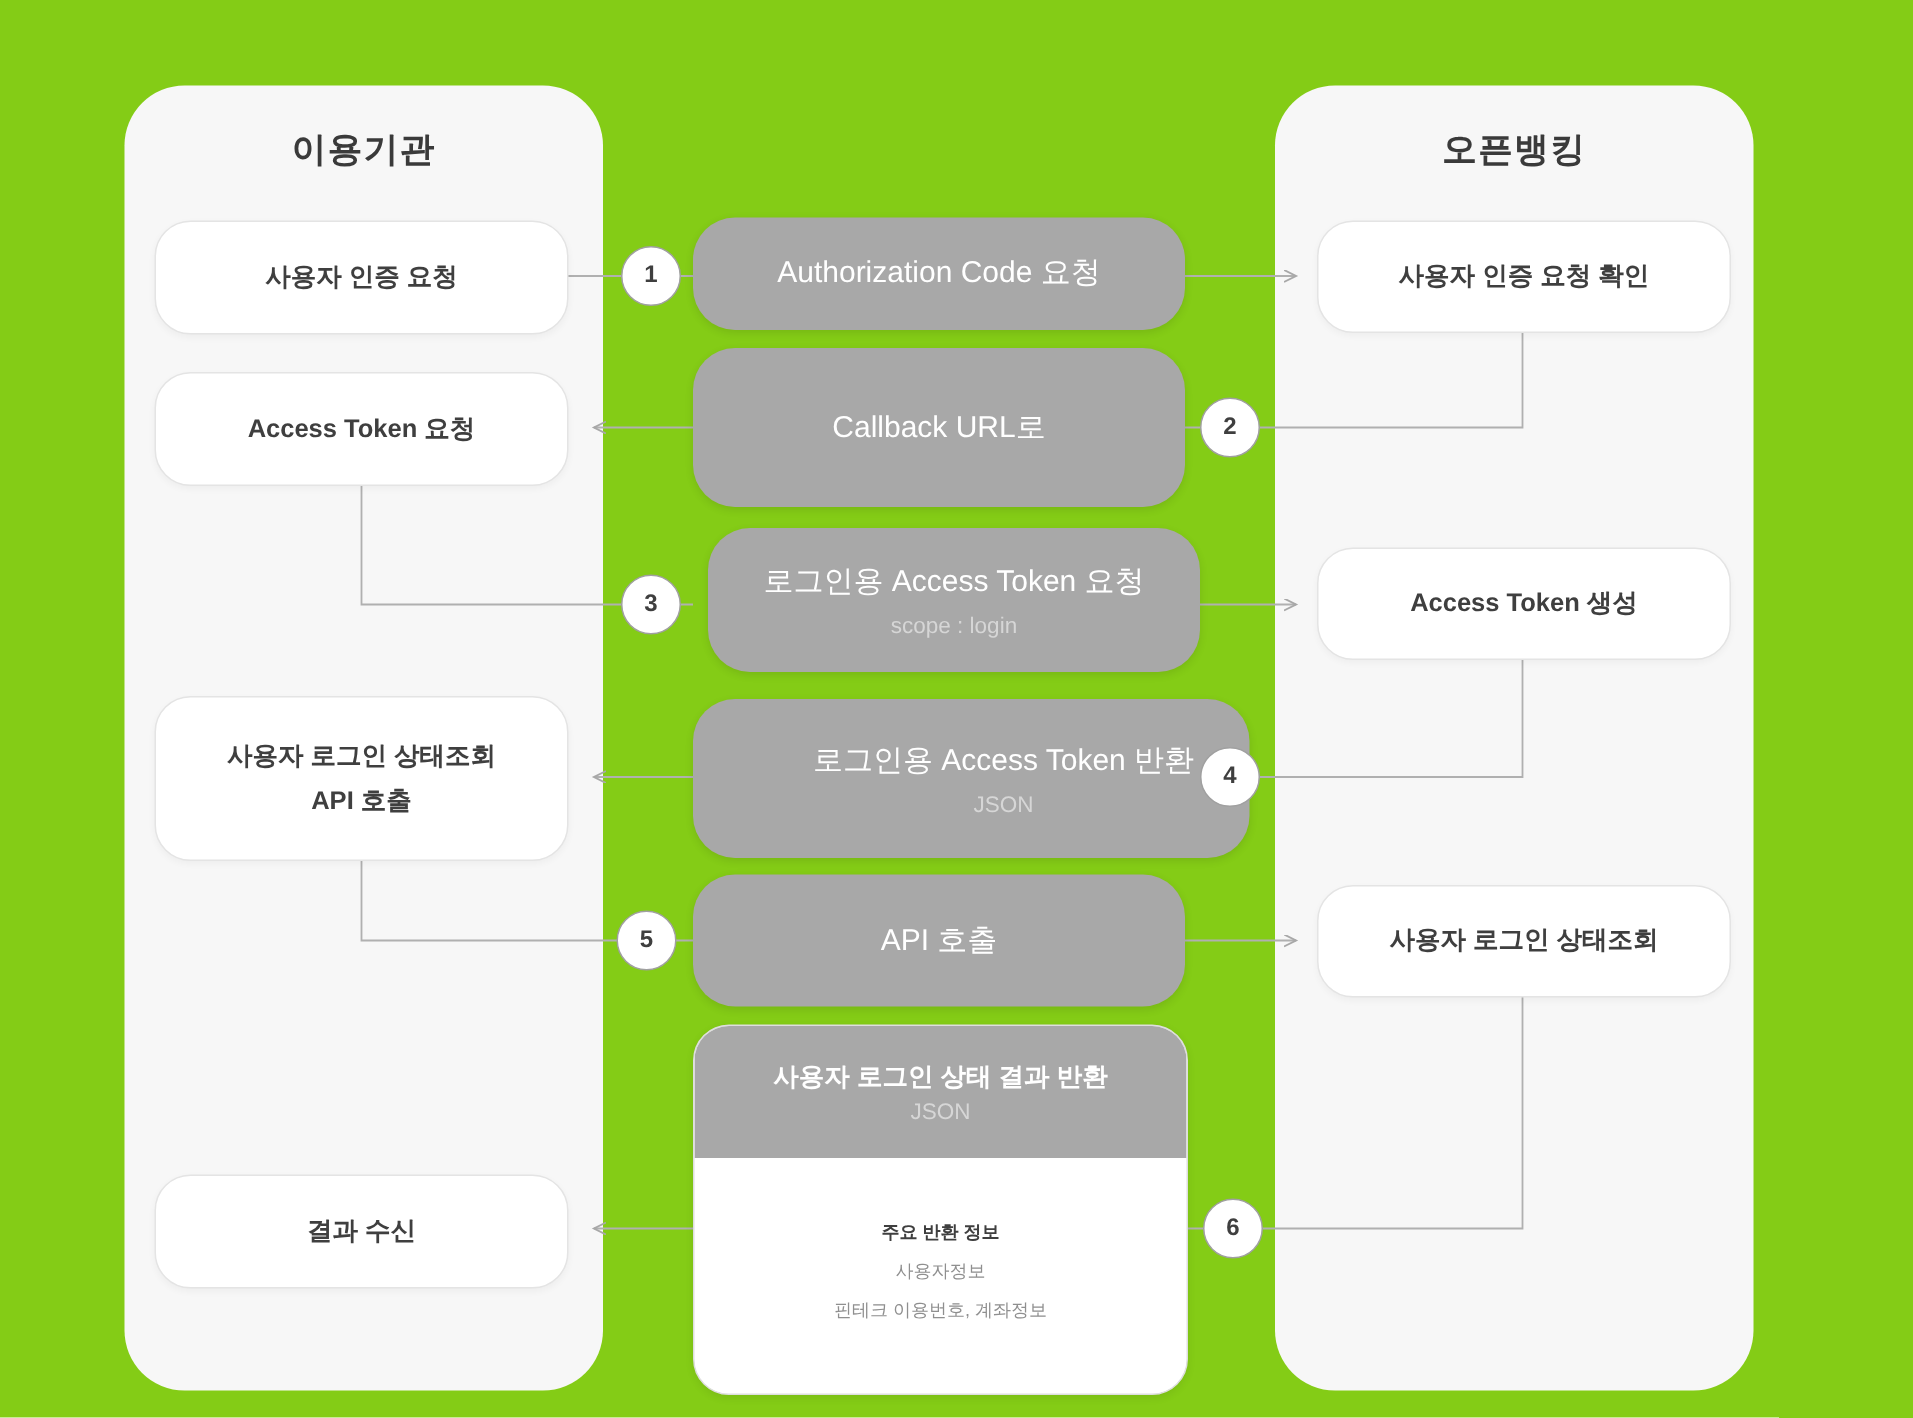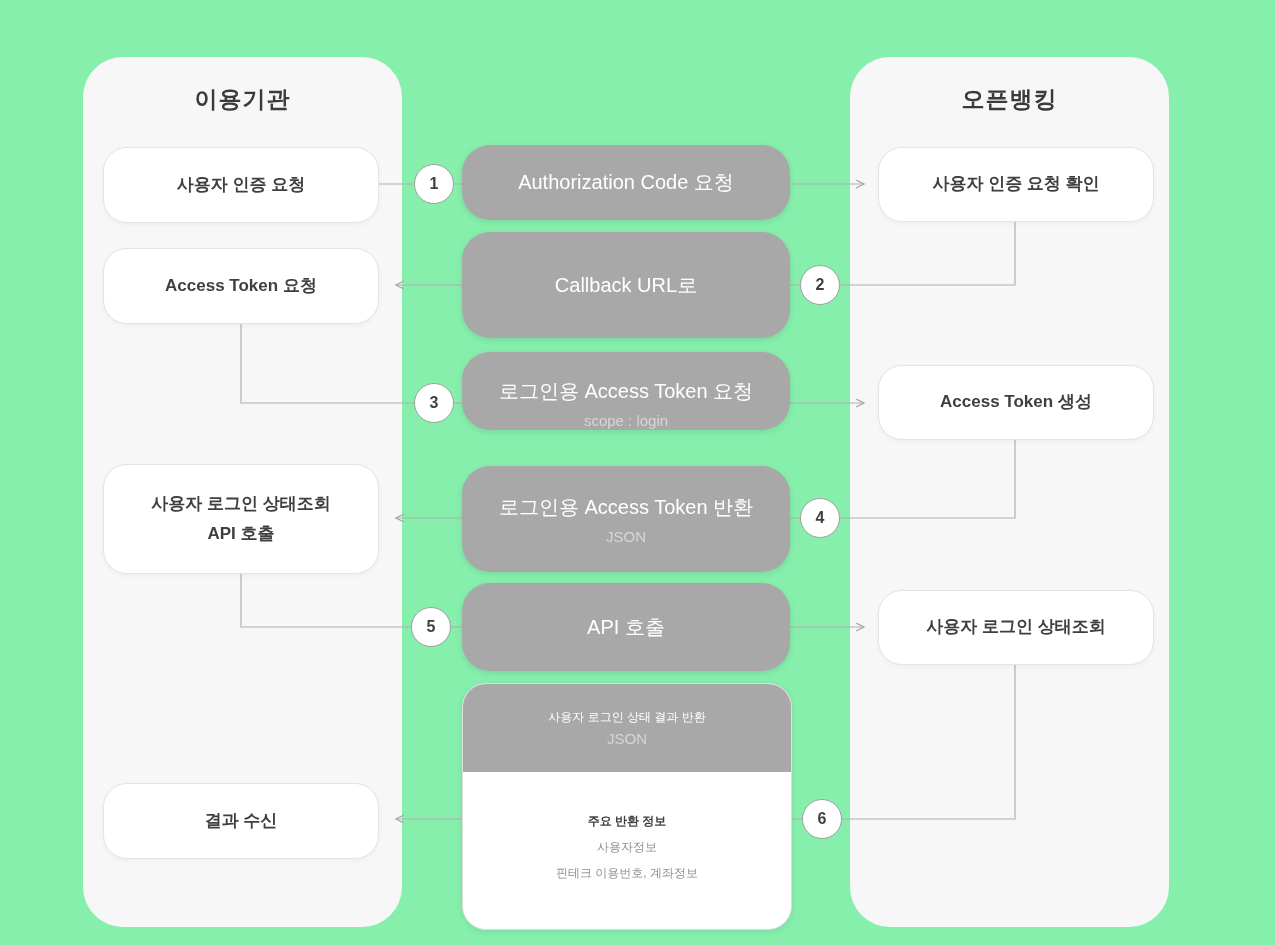--- a/index.html
+++ b/index.html
@@ -1,21 +1,21 @@
 <!DOCTYPE html>
 <html><head>
 <meta charset="utf-8">
 <style>
   html, body { margin: 0; padding: 0; background: #ffffff; }
   body { font-family: "Liberation Sans", sans-serif; }
   .canvas {
     position: relative;
     width: 1275px;
     height: 945px;
-    background: #86efac;
+    background: #84cc16;
     overflow: hidden;
   }
   .panel {
     position: absolute;
     width: 319px;
     height: 870px;
     top: 57px;
     background: #f7f7f7;
     border-radius: 40px;
     z-index: 0;
@@ -98,22 +98,22 @@
   .step-composite .comp-header {
     background: #a8a8a8;
     height: 88px;
     display: flex;
     flex-direction: column;
     align-items: center;
     justify-content: center;
     gap: 4px;
   }
   .step-composite .comp-header .title {
-    font-size: 12px;
-    font-weight: normal;
+    font-size: 17px;
+    font-weight: bold;
     color: #ffffff;
     text-align: center;
   }
   .step-composite .comp-header .subtitle {
     font-size: 15px;
     color: #d6d6d6;
     text-align: center;
   }
   .step-composite .comp-body {
     flex: 1;
@@ -214,26 +214,26 @@
   </div>
 
   <div class="step" style="left:462px; top:145px; height:75px;">
     <div class="title">Authorization Code 요청</div>
   </div>
 
   <div class="step" style="left:462px; top:232px; height:106px;">
     <div class="title">Callback URL로</div>
   </div>
 
-  <div class="step" style="left:462px; top:352px; height:78px;justify-content:flex-end;">
+  <div class="step" style="left:472px; top:352px; height:96px;">
     <div class="title">로그인용 Access Token 요청</div>
     <div class="subtitle">scope : login</div>
   </div>
 
-  <div class="step" style="left:462px; top:466px; height:106px;">
+  <div class="step" style="left:462px; top:466px; height:106px;padding-left:43px;">
     <div class="title">로그인용 Access Token 반환</div>
     <div class="subtitle">JSON</div>
   </div>
 
   <div class="step" style="left:462px; top:583px; height:88px;">
     <div class="title">API 호출</div>
   </div>
 
   <div class="step-composite" style="left:462px; top:683px; height:245px;">
     <div class="comp-header">

